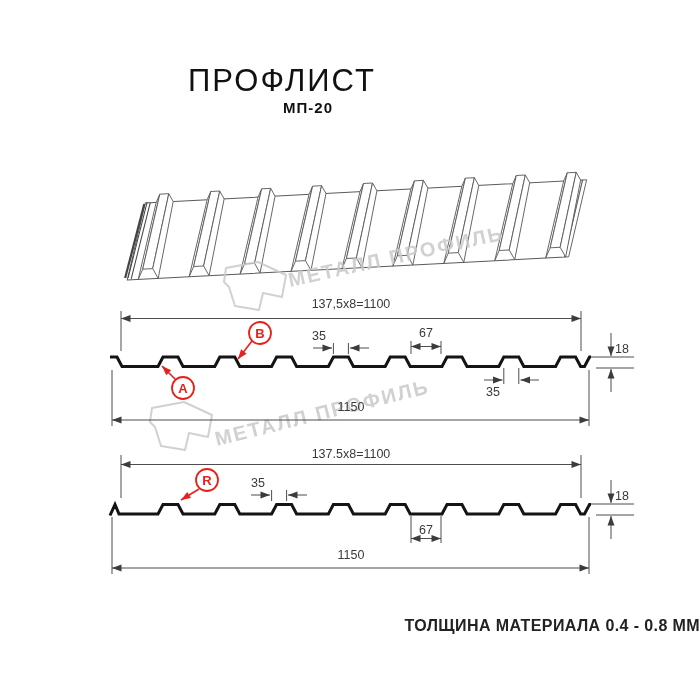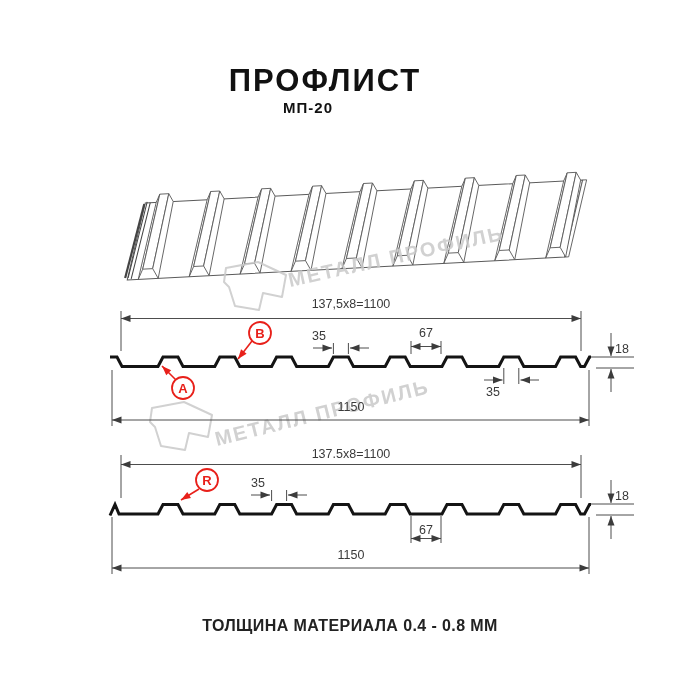--- a/index.html
+++ b/index.html
@@ -1,22 +1,22 @@
 <!DOCTYPE html>
 <html><head>
 <meta charset="utf-8">
 <style>
   html,body{margin:0;padding:0;background:#ffffff;}
   body{width:700px;height:700px;position:relative;overflow:hidden;
        font-family:"Liberation Sans",sans-serif;}
   .title{position:absolute;left:0;top:63px;width:564px;text-align:center;
-         font-size:31px;font-weight:bold;letter-spacing:2px;color:#111;padding-left:43px;}
+         font-size:31px;font-weight:normal;letter-spacing:2px;color:#111;}
   .subtitle{position:absolute;left:0;top:99px;width:616px;text-align:center;
          font-size:15px;font-weight:bold;letter-spacing:1px;color:#111;}
-  .footer{position:absolute;left:0;top:617px;width:700px;text-align:center;
+  .footer{position:absolute;left:0;top:617px;width:700px;text-align:right;
          font-size:16px;font-weight:bold;letter-spacing:0.4px;color:#222;}
   svg{position:absolute;left:0;top:0;}
   .dim{font-family:"Liberation Sans",sans-serif;font-size:12.5px;fill:#3a3a3a;}
   .redlab{font-family:"Liberation Sans",sans-serif;font-size:13px;font-weight:bold;fill:#e8201a;}
   .wmtext{font-family:"Liberation Sans",sans-serif;font-size:20px;font-weight:bold;
           letter-spacing:2px;fill:#c9c9c9;}
 </style>
 </head>
 <body>
 

